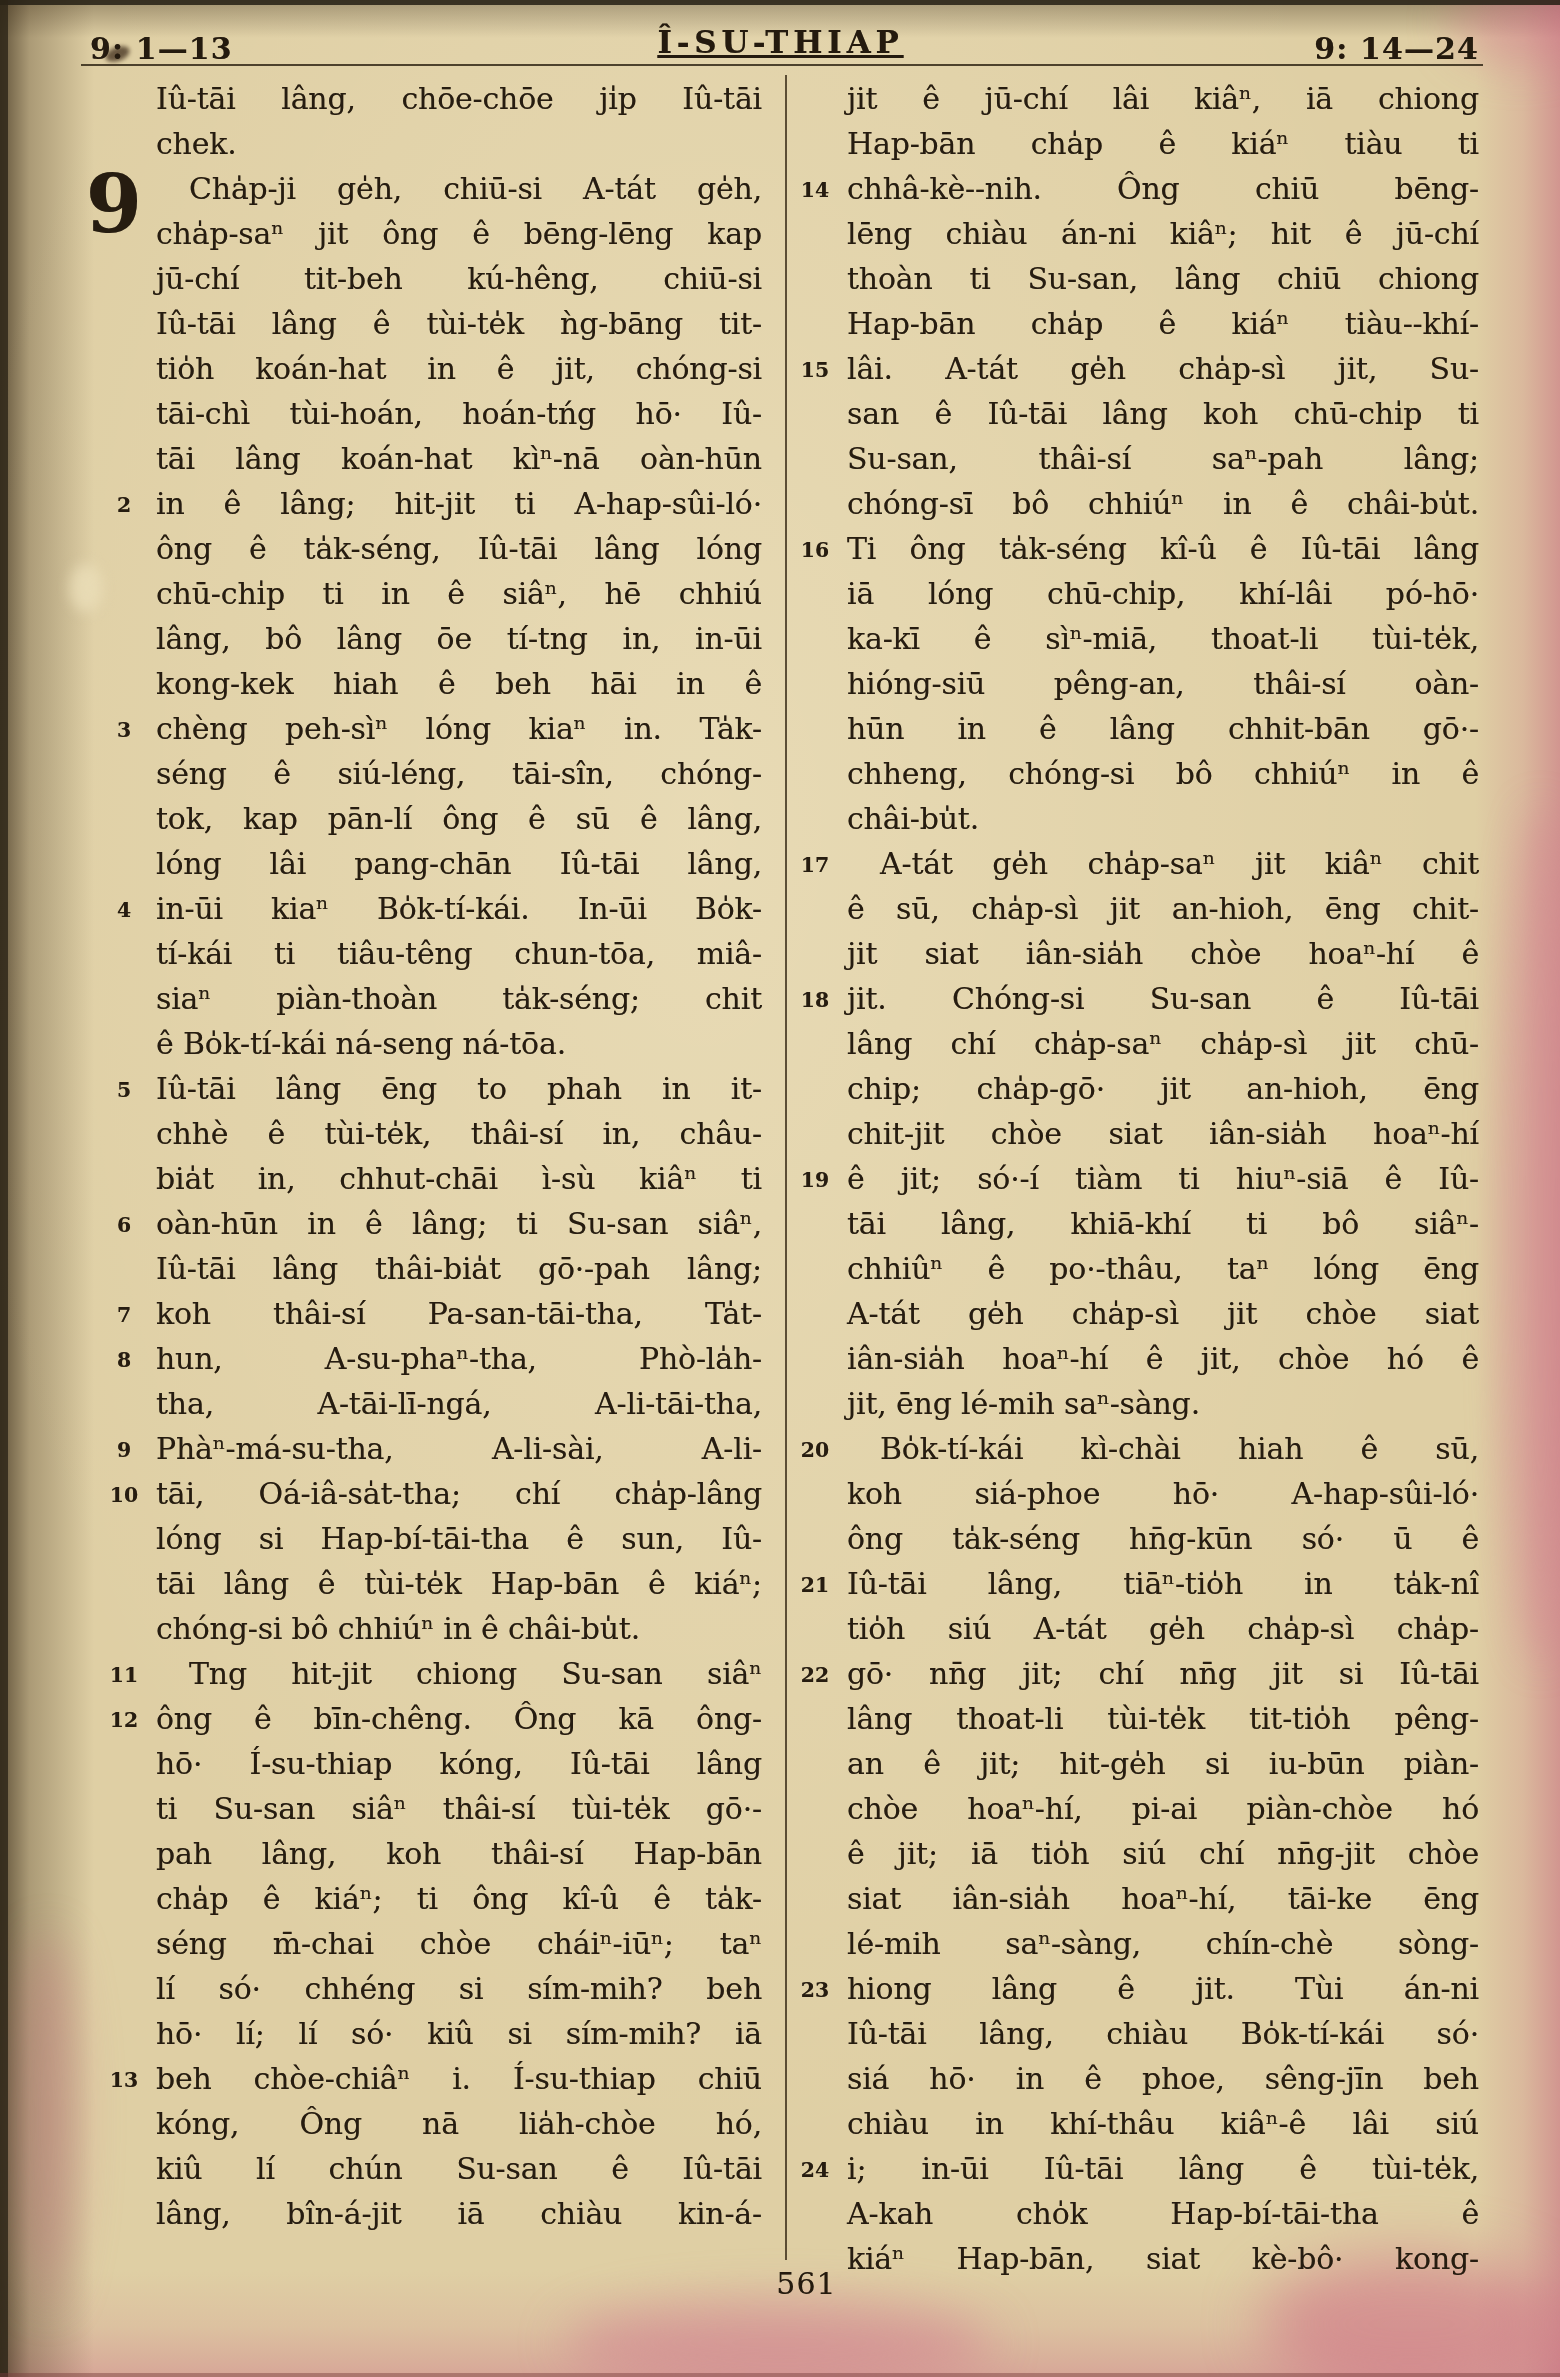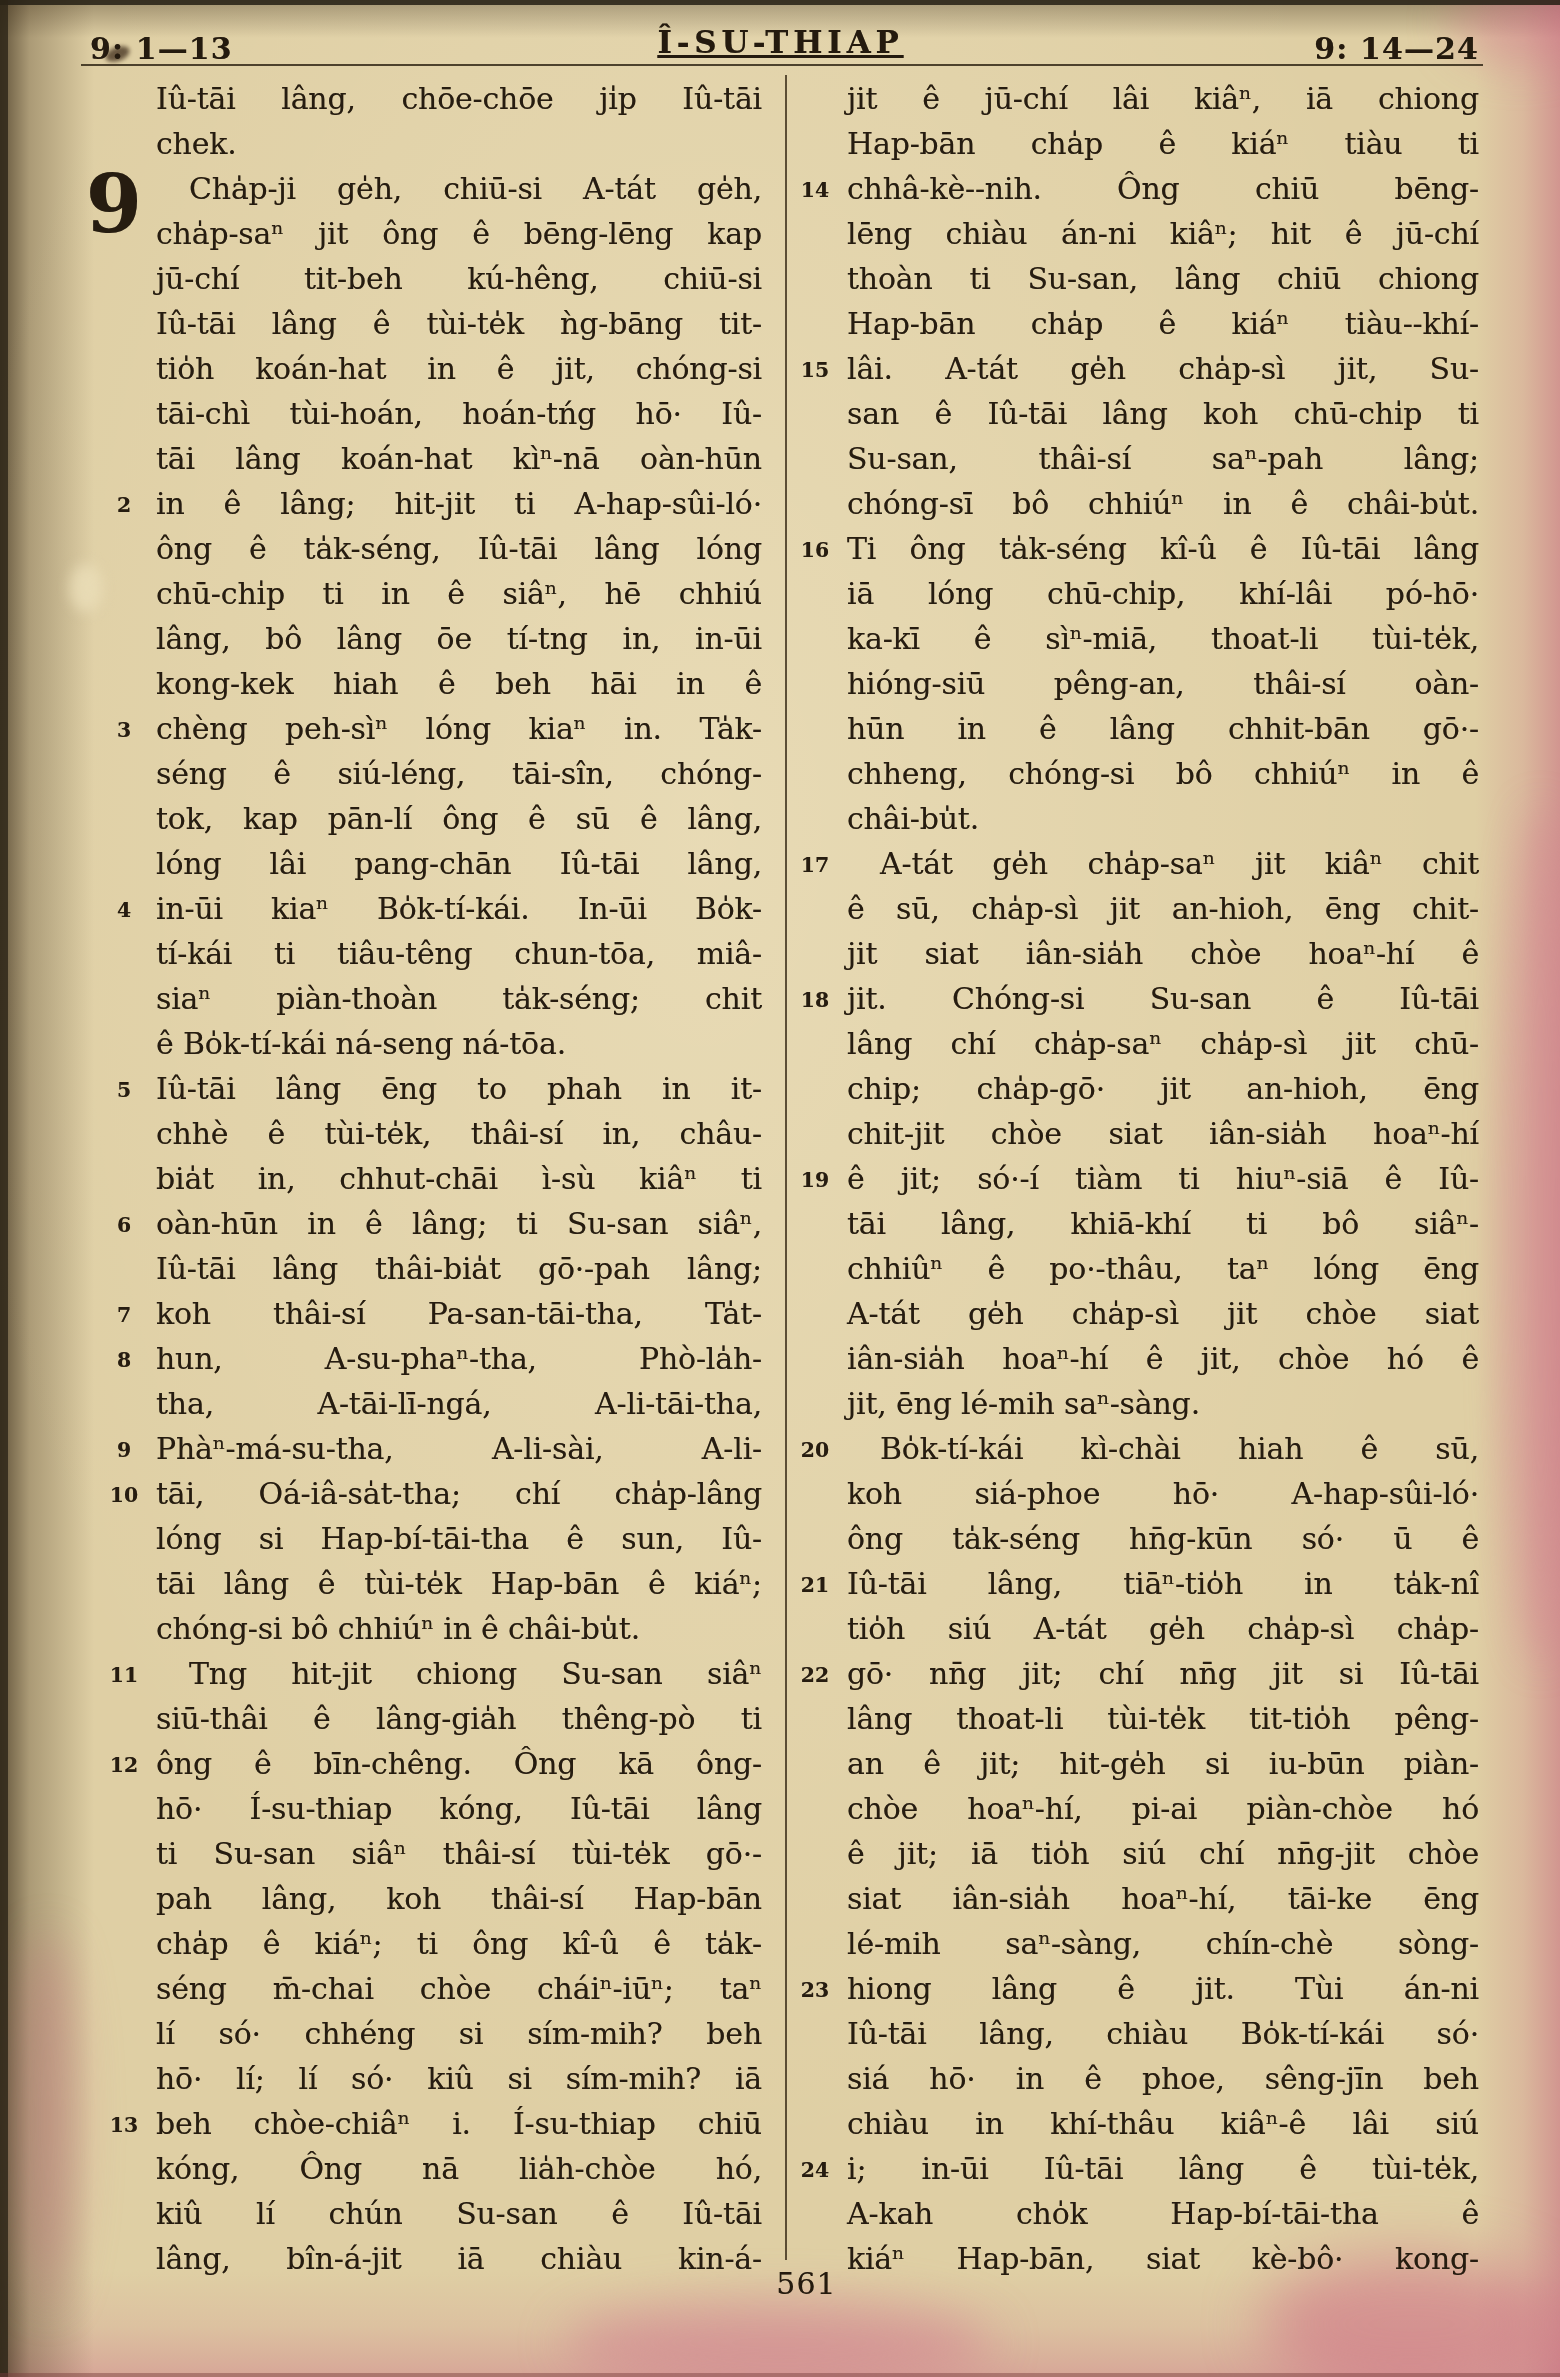--- a/index.html
+++ b/index.html
@@ -116,21 +116,20 @@
       <div class="line">Iû-tāi lâng thâi-bia̍t gō·-pah lâng;</div>
       <div class="line"><span class="vnum">7</span>koh thâi-sí Pa-san-tāi-tha, Ta̍t-</div>
       <div class="line"><span class="vnum">8</span>hun, A-su-phaⁿ-tha, Phò-la̍h-</div>
       <div class="line">tha, A-tāi-lī-ngá, A-li-tāi-tha,</div>
       <div class="line"><span class="vnum">9</span>Phàⁿ-má-su-tha, A-li-sài, A-li-</div>
       <div class="line"><span class="vnum">10</span>tāi, Oá-iâ-sa̍t-tha; chí cha̍p-lâng</div>
       <div class="line">lóng si Hap-bí-tāi-tha ê sun, Iû-</div>
       <div class="line">tāi lâng ê tùi-te̍k Hap-bān ê kiáⁿ;</div>
       <div class="line end">chóng-si bô chhiúⁿ in ê châi-bu̍t.</div>
       <div class="line ind"><span class="vnum">11</span>Tng hit-jit chiong Su-san siâⁿ</div>
-      <div class="line">siū-thâi ê lâng-gia̍h thêng-pò ti</div>
       <div class="line"><span class="vnum">12</span>ông ê bīn-chêng. Ông kā ông-</div>
       <div class="line">hō· Í-su-thiap kóng, Iû-tāi lâng</div>
       <div class="line">ti Su-san siâⁿ thâi-sí tùi-te̍k gō·-</div>
       <div class="line">pah lâng, koh thâi-sí Hap-bān</div>
       <div class="line">cha̍p ê kiáⁿ; ti ông kî-û ê ta̍k-</div>
       <div class="line">séng m̄-chai chòe cháiⁿ-iūⁿ; taⁿ</div>
       <div class="line">lí só· chhéng si sím-mih? beh</div>
       <div class="line">hō· lí; lí só· kiû si sím-mih? iā</div>
       <div class="line"><span class="vnum">13</span>beh chòe-chiâⁿ i. Í-su-thiap chiū</div>
       <div class="line">kóng, Ông nā lia̍h-chòe hó,</div>

